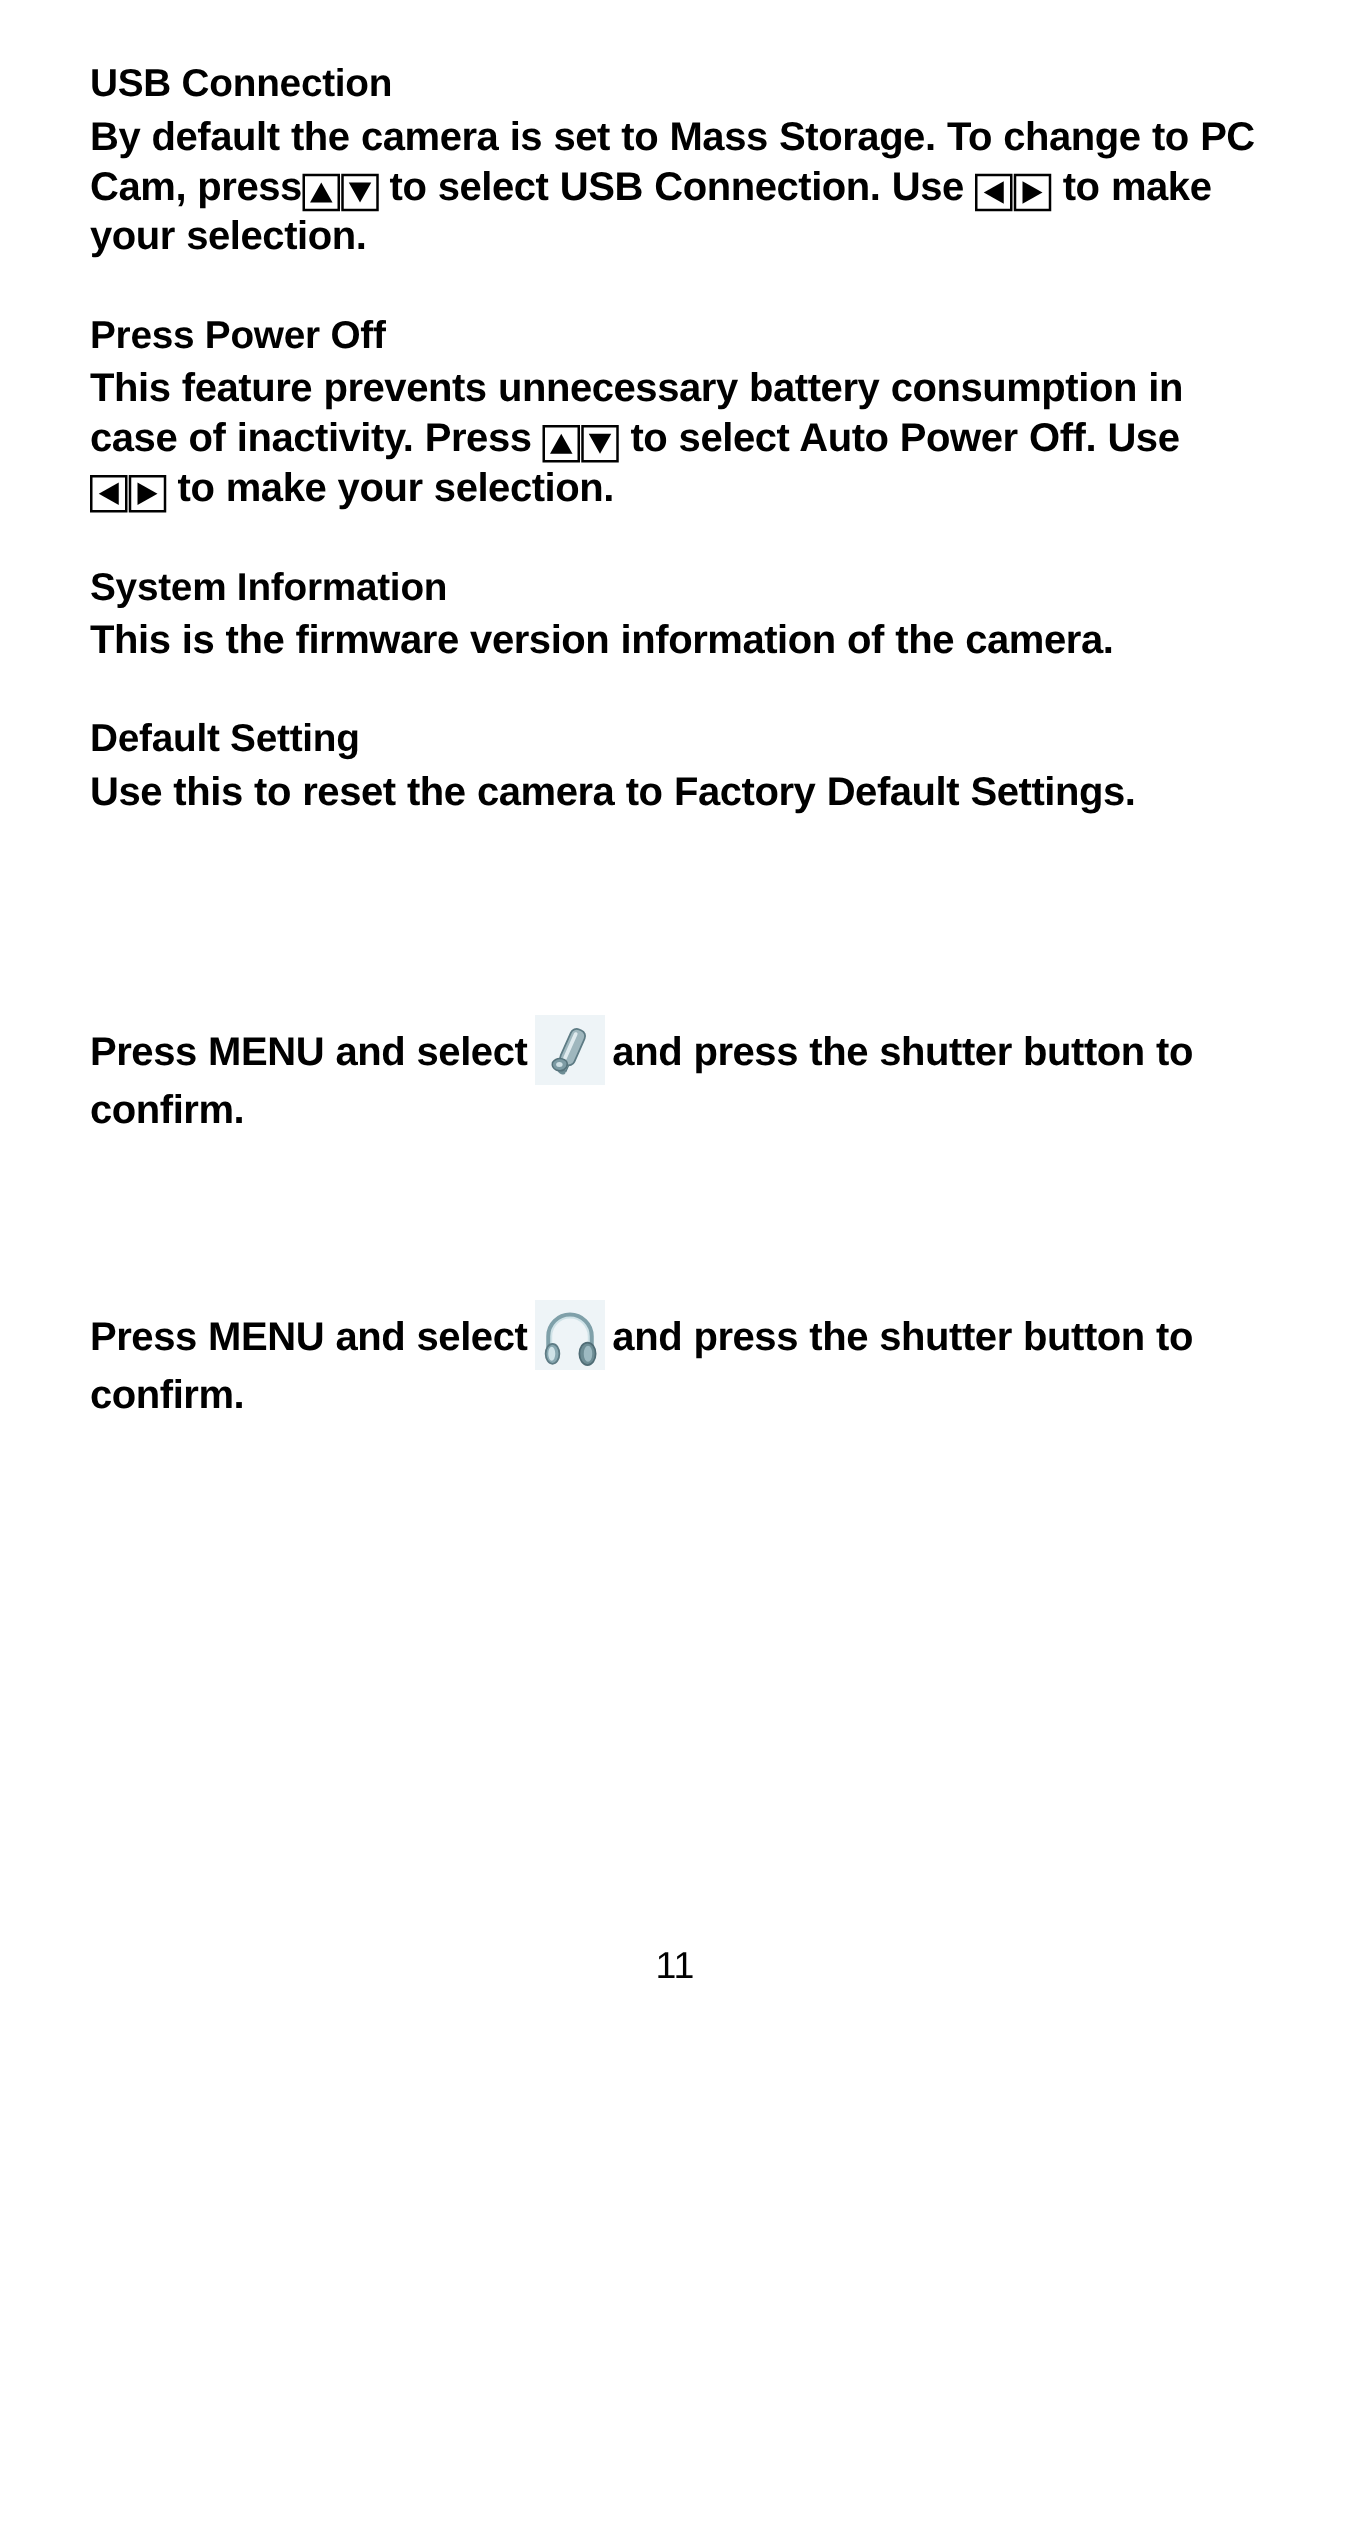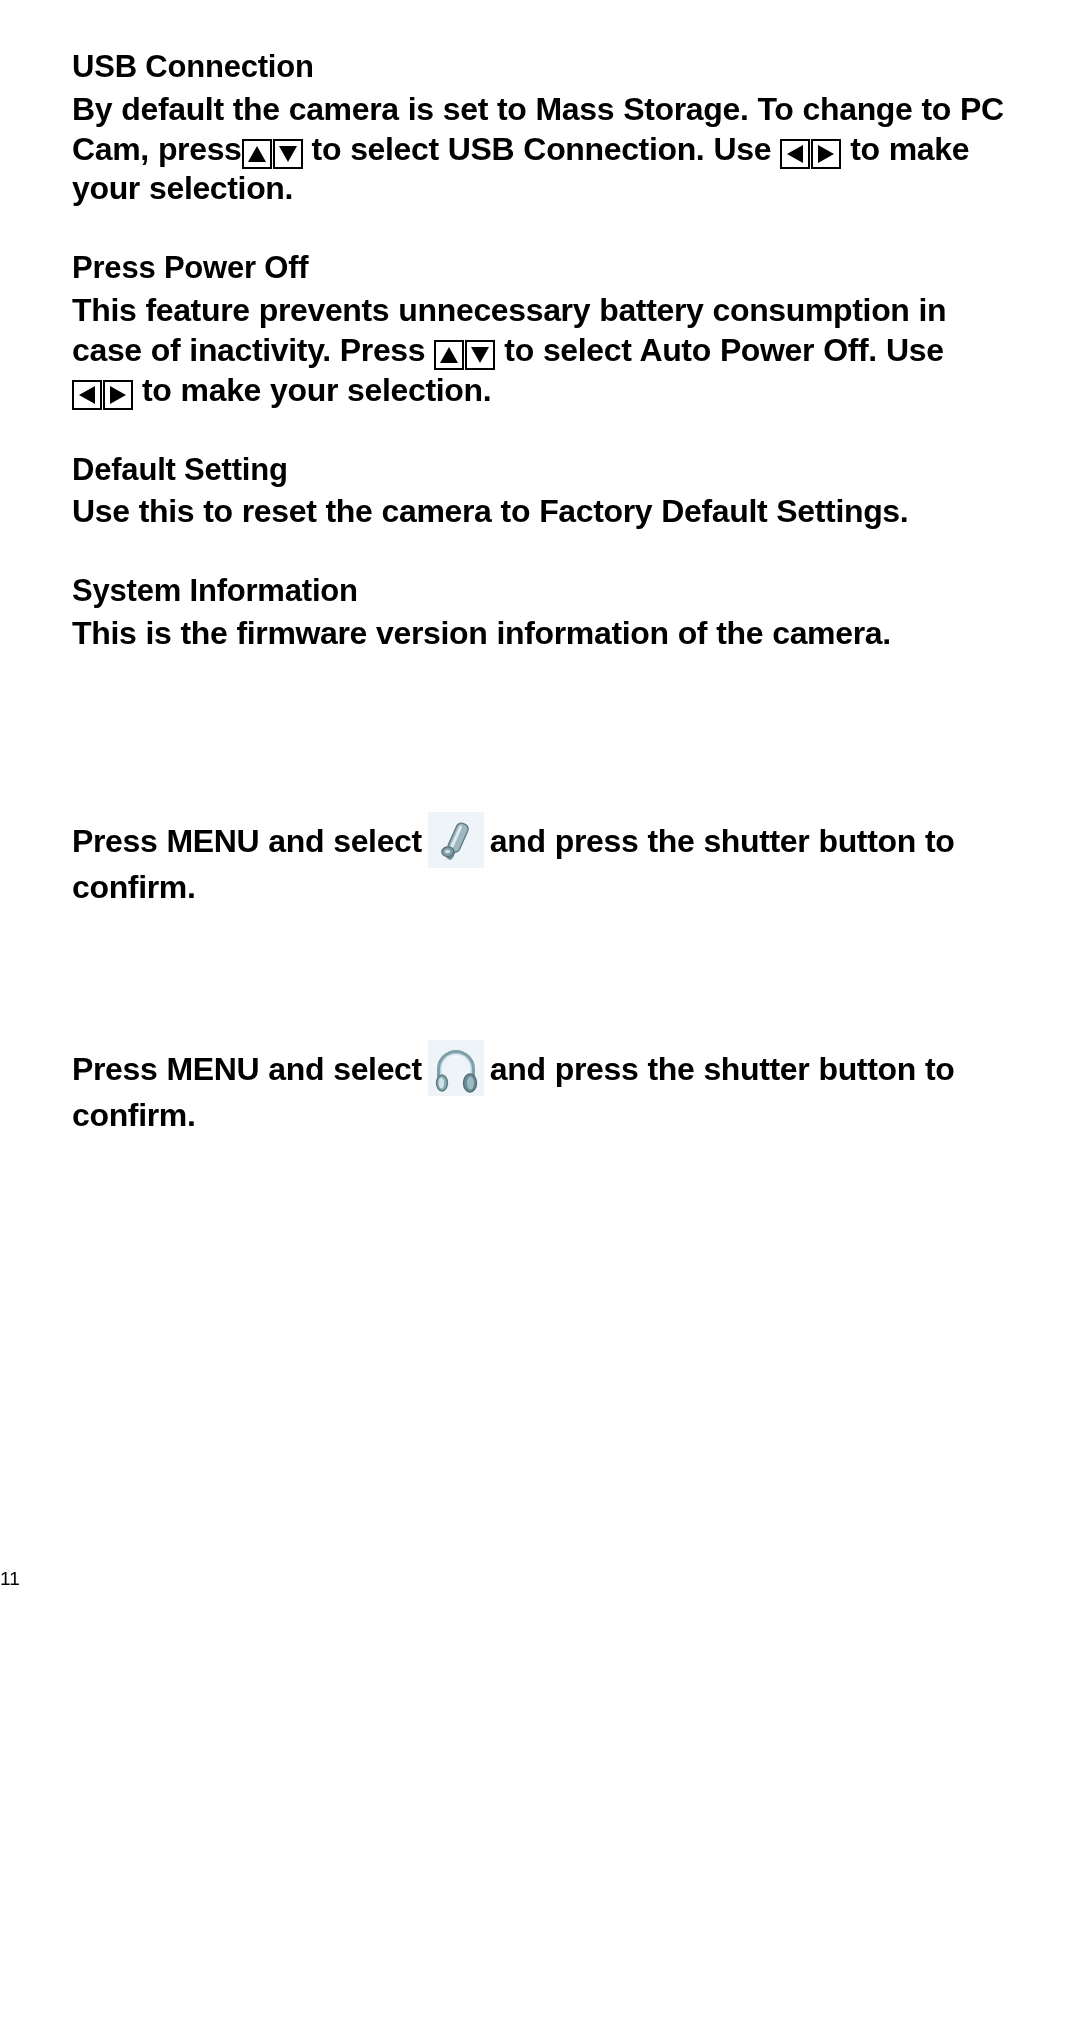--- a/index.html
+++ b/index.html
@@ -113,22 +113,22 @@
     background: #eef4f7;
   }
   .prod-icon svg { display: block; }
 
   
   .page-number {
     position: absolute;
     left: 0;
     right: 0;
     bottom: 78px;
-    text-align: left;
-    font-size: 19px;
+    text-align: center;
+    font-size: 30px;
     font-weight: normal;
   }
 
   .spacer-lg { height: 118px; }
   .spacer-md { height: 92px; }
 </style>
 </head>
 <body>
 
 <div class="page">
@@ -141,27 +141,27 @@
 
     <div class="block">
       <h3 class="sec-title">Press Power Off</h3>
       <p class="body-text"><span>This feature prevents unnecessary battery consumption in case of inactivity.  Press</span> <span class="keypair"><span class="keybox up"><i></i></span><span class="keybox down"><i></i></span></span> <span>to select Auto Power Off.  Use</span> <span class="keypair"><span class="keybox left"><i></i></span><span class="keybox right"><i></i></span></span> <span>to make your selection.</span></p>
     </div>
 
     <div class="block">
     </div>
 
     <div class="block">
-      <h3 class="sec-title">Default Setting</h3>
-      <p class="body-text">Use this to reset the camera to Factory Default Settings.</p>
+      <h3 class="sec-title">System Information</h3>
+      <p class="body-text">This is the firmware version information of the camera.</p>
     </div>
 
     <div class="block">
-      <h3 class="sec-title">System Information</h3>
-      <p class="body-text">This is the firmware version information of the camera.</p>
+      <h3 class="sec-title">Default Setting</h3>
+      <p class="body-text">Use this to reset the camera to Factory Default Settings.</p>
     </div>
 
     <div class="spacer-lg"></div>
 
     <div class="block">
       <p class="body-text"><span>Press MENU and select</span><span class="prod-icon"><svg width="56" height="56" viewBox="0 0 56 56" aria-hidden="true">
               <rect x="0" y="0" width="56" height="56" fill="#eef4f7"></rect>
               <g transform="rotate(24 28 28)">
                 <rect x="23" y="10" width="12" height="30" rx="5" fill="#9fb7be" stroke="#5d7b84" stroke-width="1.4"></rect>
                 <rect x="25.5" y="13" width="3" height="24" rx="1.5" fill="#dfeaee"></rect>

